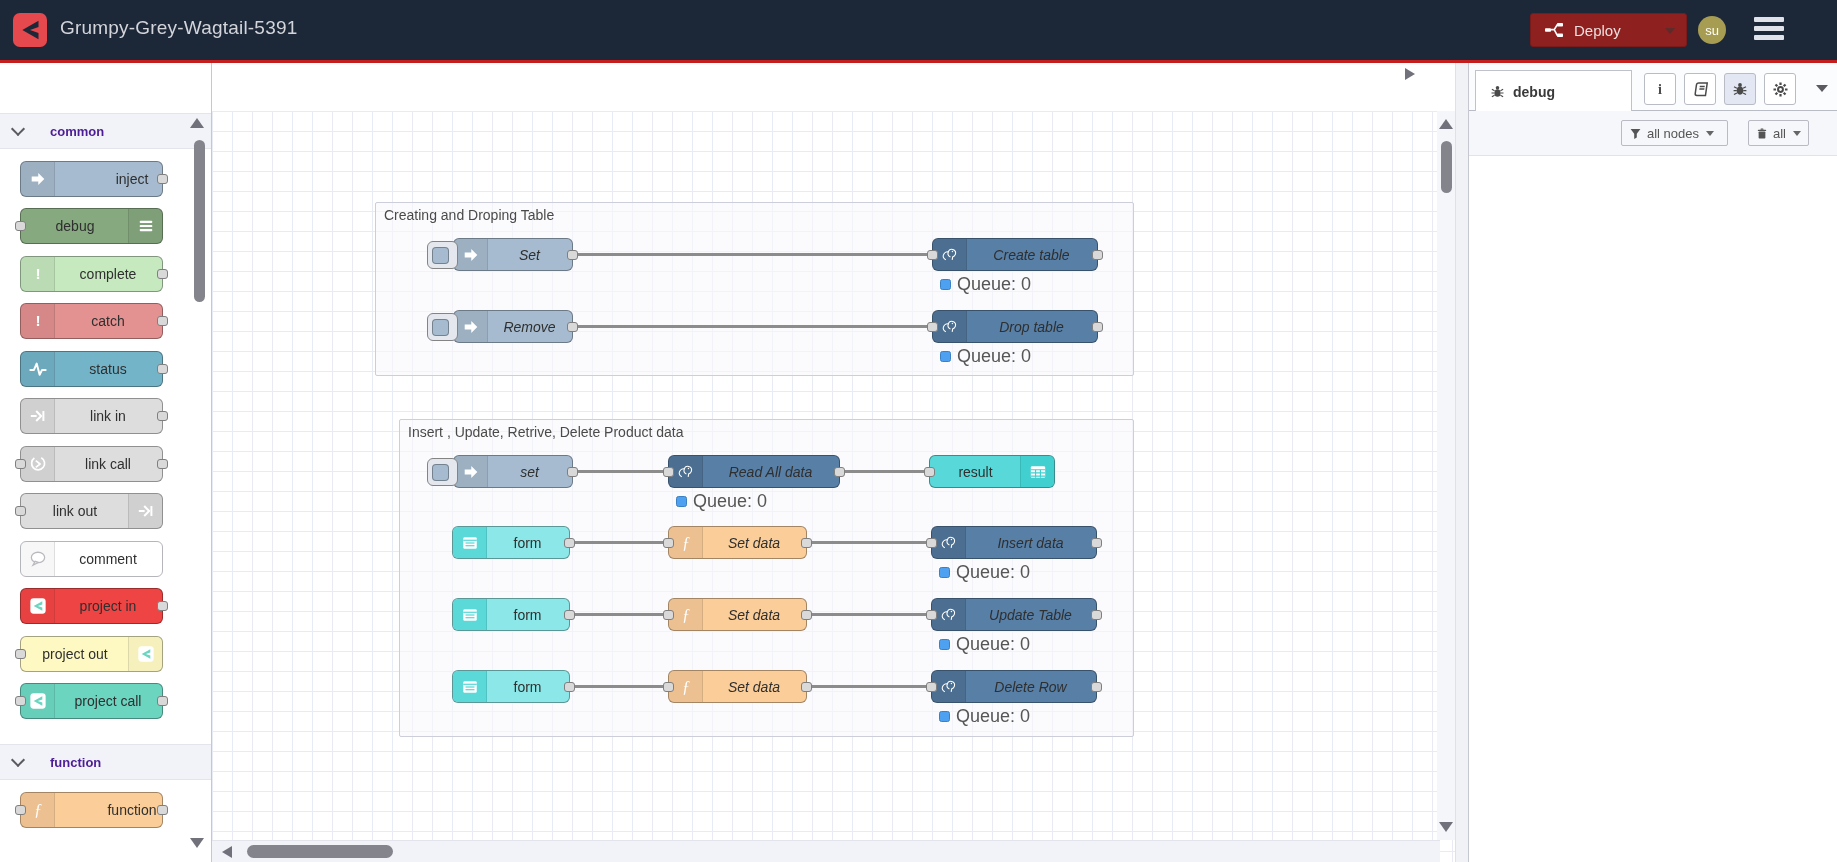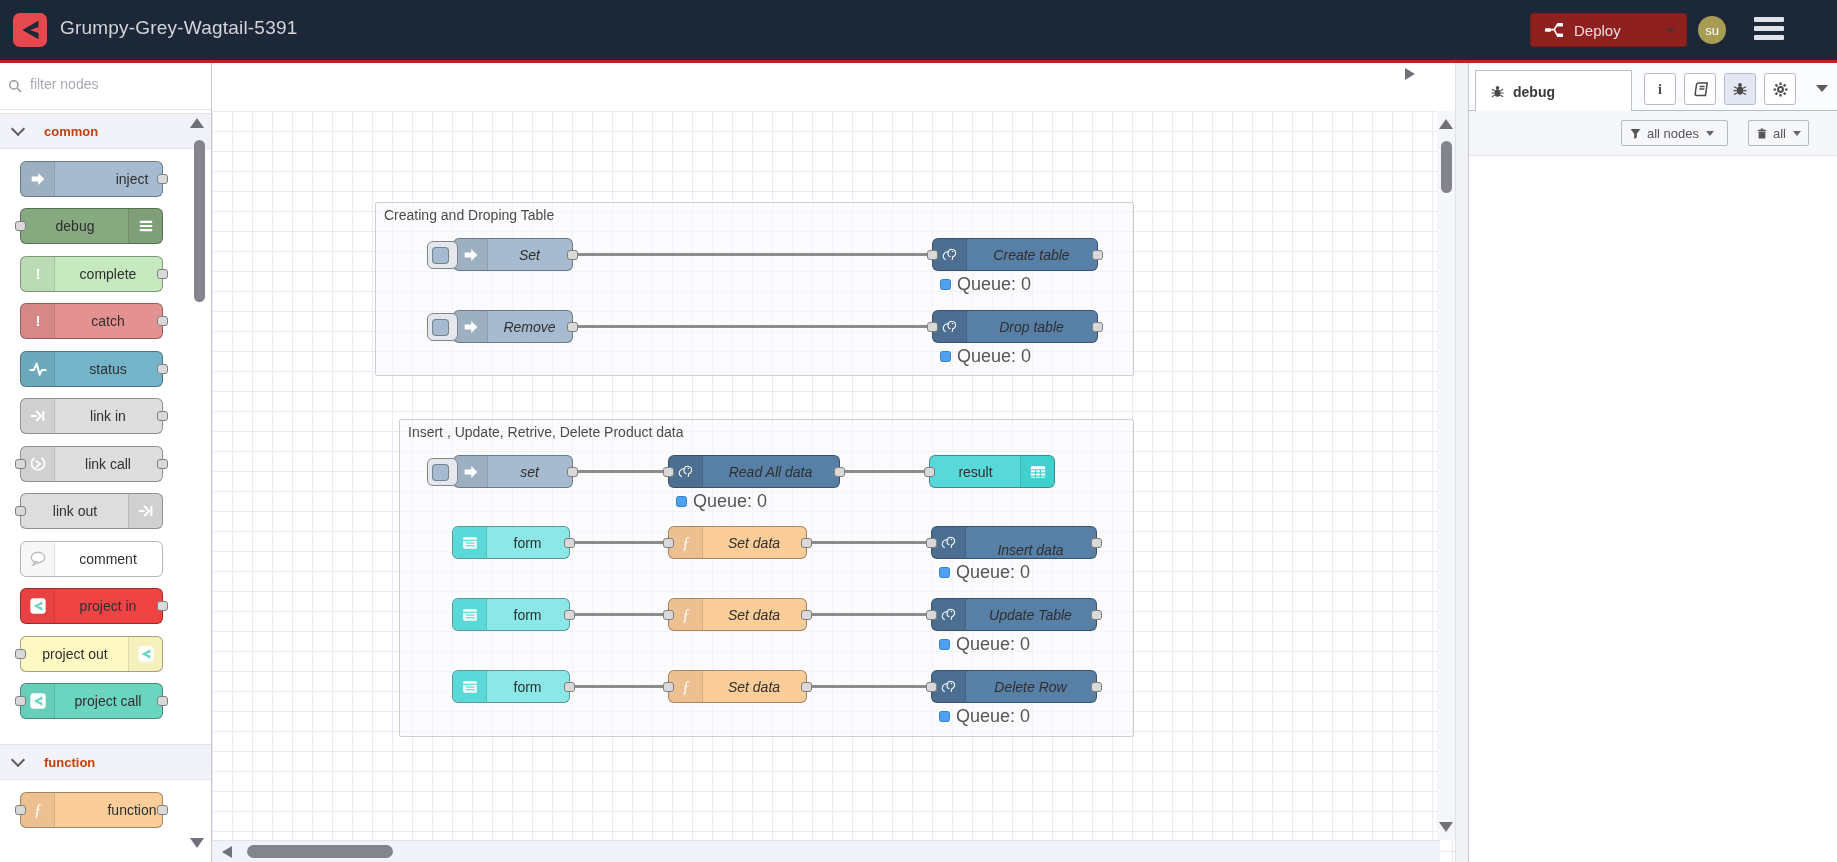--- a/index.html
+++ b/index.html
@@ -20,21 +20,21 @@
   
   .palette{position:absolute;left:0;top:63px;width:212px;bottom:0;background:#fff;border-right:1px solid #c6c8d1;box-sizing:border-box;z-index:10;}
   .pal-search{position:absolute;left:0;top:0;right:0;height:47px;background:#fff;border-bottom:1px solid #e2e3e9;box-sizing:border-box;}
   .pal-search svg{position:absolute;left:8px;top:16px;}
   .pal-search input{position:absolute;left:28px;top:12px;width:150px;border:none;outline:none;font-size:14px;color:#333;font-family:"Liberation Sans",sans-serif;background:transparent;}
   .pal-search input::placeholder{color:#a9aab2;}
   .pal-scroll{position:absolute;left:0;top:47px;right:0;bottom:0;overflow:hidden;}
   .cat-header{height:36px;margin-top:3px;background:#f2f3f9;border-top:1px solid #e3e4ec;border-bottom:1px solid #e3e4ec;box-sizing:border-box;display:flex;align-items:center;cursor:pointer;}
   .cat-header.second{margin-top:25px;}
   .chev{width:8px;height:8px;border-left:2px solid #5a5a60;border-bottom:2px solid #5a5a60;transform:rotate(-45deg);margin:0 0 4px 13px;}
-  .cat-label{margin-left:21px;font-size:13px;font-weight:bold;color:#c2410c;}
+  .cat-label{margin-left:27px;font-size:13px;font-weight:bold;color:#4c1d95;}
   .pal-node{position:relative;width:143px;height:36px;margin:11.5px 0 0 20px;border:1px solid rgba(0,0,0,.35);border-radius:6px;box-sizing:border-box;display:flex;align-items:center;cursor:grab;}
   .pal-nodes > .pal-node:first-child{padding-left:48px;}
   .nic{position:absolute;top:0;bottom:0;width:33px;background:rgba(0,0,0,.06);display:flex;align-items:center;justify-content:center;}
   .nic.left{left:0;border-right:1px solid rgba(0,0,0,.10);border-radius:5px 0 0 5px;}
   .nic.right{right:0;border-left:1px solid rgba(0,0,0,.10);border-radius:0 5px 5px 0;}
   .nlabel{flex:1;text-align:center;font-size:14px;color:#2f2f2f;white-space:nowrap;overflow:hidden;}
   .ml{margin-left:33px;} .mr{margin-right:33px;}
   .port{position:absolute;width:11px;height:10px;background:#d9d9d9;border:1px solid #7f7f7f;border-radius:3px;box-sizing:border-box;top:calc(50% - 5px);cursor:crosshair;}
   .port.pin{left:-6px;} .port.pout{right:-6px;}
   .pal-sb-up{position:absolute;right:7px;top:55px;width:0;height:0;border:solid transparent;border-width:0 7px 10px 7px;border-bottom-color:#71717b;}
@@ -118,29 +118,20 @@
     </div>
     <div class="avatar">su</div>
     <div class="burger">
         <span></span>
         <span></span>
         <span></span>
       </div>
   </div>
 
   <div class="palette">
-    <div class="pal-search">
-      <svg width="15" height="15" viewBox="0 0 16 16">
-          <g fill="none" stroke="#999" stroke-width="1.6">
-            <circle cx="6.3" cy="6.3" r="4.4"></circle>
-            <path d="M9.8 9.8l4.2 4.2"></path>
-          </g>
-        </svg>
-      <input type="text" placeholder="filter nodes" style="">
-    </div>
     <div class="pal-scroll">
       <div class="cat-header">
         <span class="chev"></span>
         <span class="cat-label">common</span>
       </div>
       <div class="pal-nodes">
           <div class="pal-node" style="background: rgb(166, 187, 207);">
             <span class="nic left">
               <svg width="18" height="18" viewBox="0 0 20 20">
                 <path fill="#fff" d="M3 7.2h7.3V3.4L17 10l-6.7 6.6v-3.8H3z"></path>
@@ -432,21 +423,21 @@
           <div class="fnode italic" style="left: 456px; top: 415px; width: 139px; background: rgb(251, 205, 153);">
             <span class="nic left" style="background: rgba(0, 0, 0, 0.06);">
               <svg width="18" height="18" viewBox="0 0 20 20">
                 <text x="10" y="15.8" font-size="18" font-style="italic" font-family="Liberation Serif,serif" fill="#fff" text-anchor="middle">ƒ</text>
               </svg>
             </span>
             <span class="nlabel ml">Set data</span>
             <span class="port pin"></span>
             <span class="port pout"></span>
           </div>
-          <div class="fnode italic" style="left: 719px; top: 415px; width: 166px; background: rgb(88, 127, 166); align-items: flex-end;">
+          <div class="fnode italic" style="left: 719px; top: 415px; width: 166px; background: rgb(88, 127, 166);">
             <span class="nic left" style="background: rgba(0, 0, 0, 0.13);">
               <svg width="18" height="18" viewBox="0 0 20 20">
                 <g fill="none" stroke="#fff" stroke-width="1.2">
                   <path d="M5.4 15.2c-2.3-.8-3.5-3.1-2.7-5.3C3.5 7.6 5.9 6 8.1 6.6c.7-2.1 2.9-3.3 5-2.7 2.3.7 3.5 3 2.9 5.2-.4 1.5-1.6 2.6-3 3l-.6 3.4"></path>
                   <path d="M8.1 6.6c-.8 2.3.3 4.8 2.4 5.7"></path>
                   <circle cx="12.7" cy="6.2" r=".8" fill="#fff" stroke="none"></circle>
                 </g>
               </svg>
             </span>
             <span class="nlabel ml">Insert data</span>

